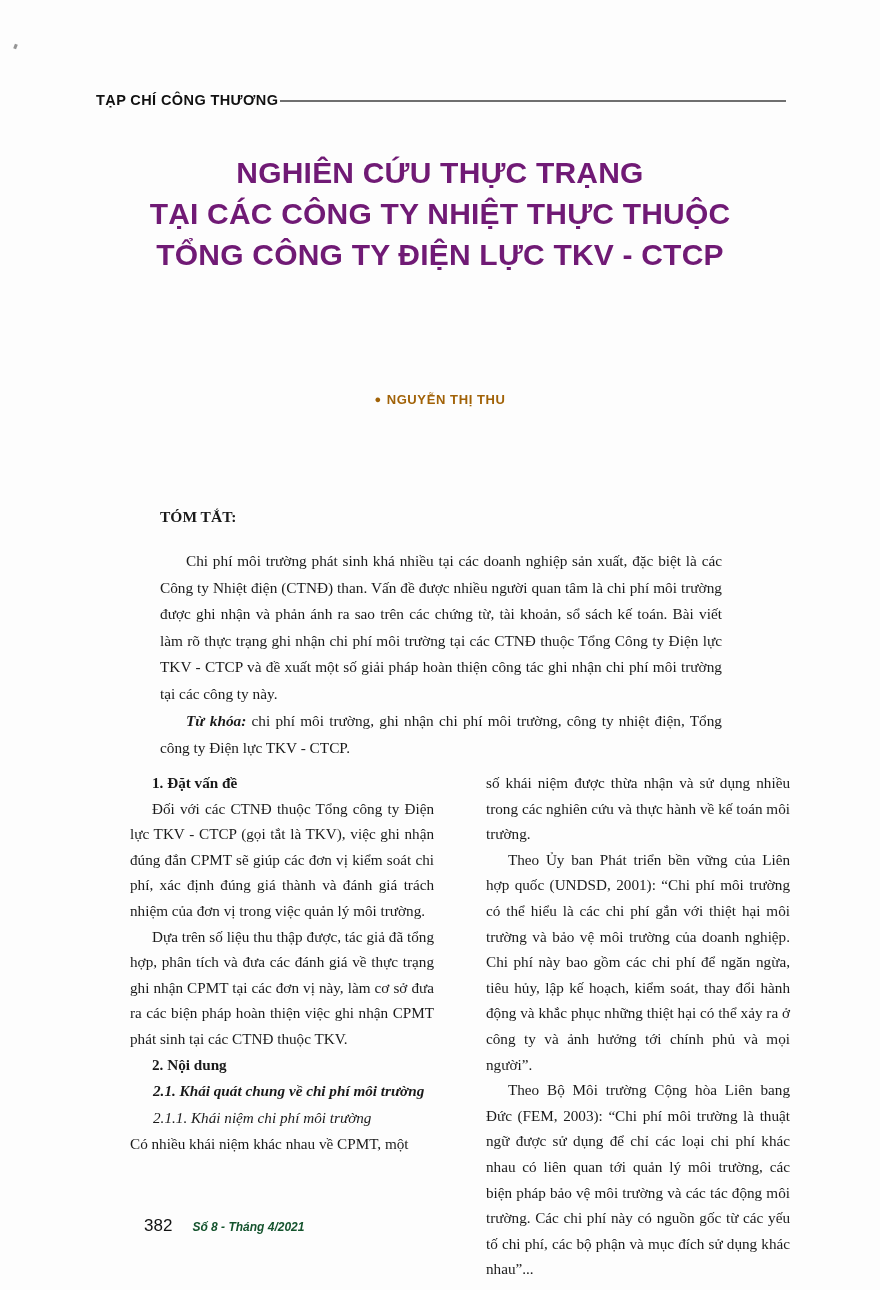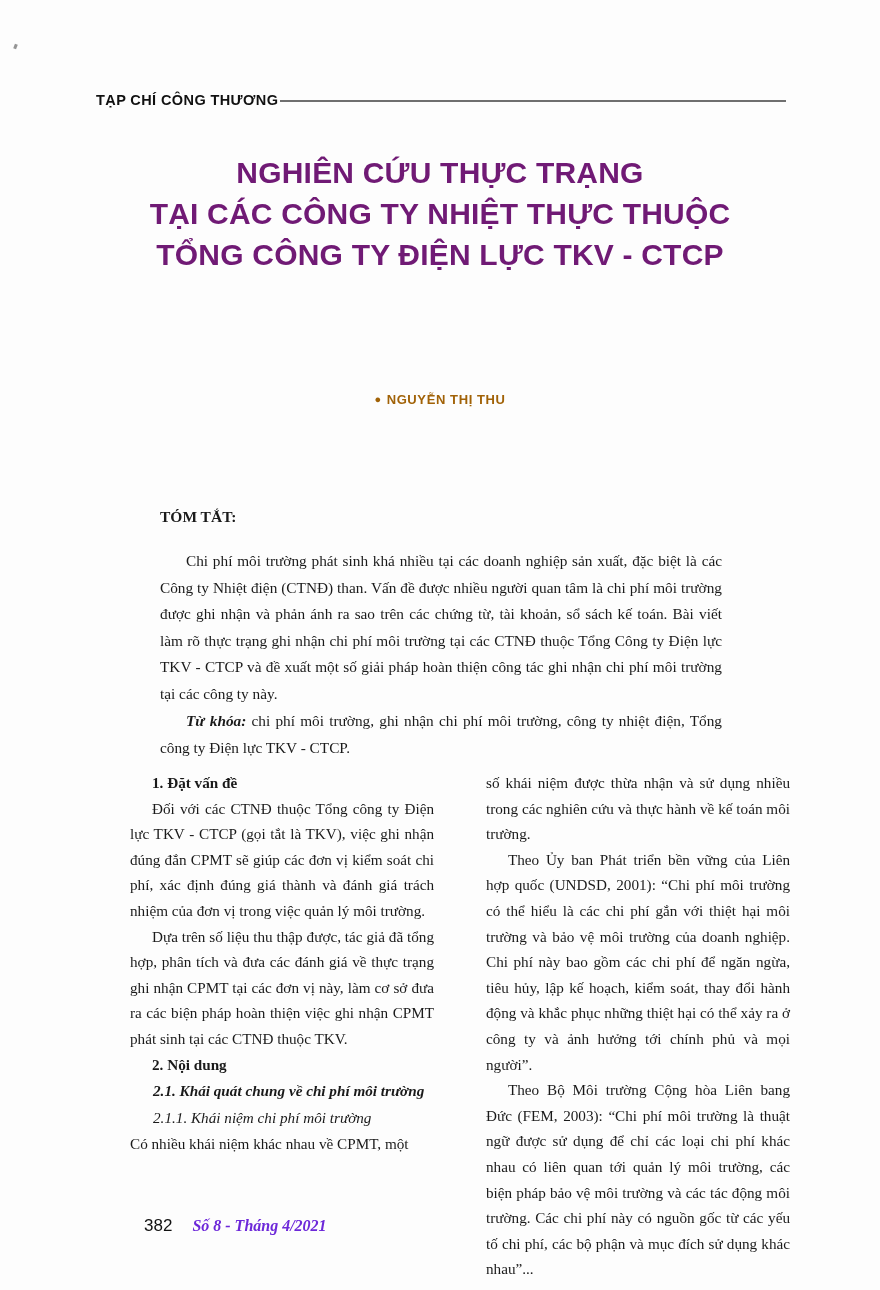--- a/index.html
+++ b/index.html
@@ -163,25 +163,25 @@
     align-items: baseline;
     gap: 20px;
     margin-left: 32px;
   }
   .page-num {
     font-family: "Liberation Sans", sans-serif;
     font-size: 17px;
     color: #111;
   }
   .issue {
-    font-family: Liberation Serif, serif;
-    font-weight: bold;
-    font-style: italic;
-    font-size: 16px;
-    color: #6d28d9;
+    font-family: Liberation Sans, sans-serif;
+    font-weight: bold;
+    font-style: italic;
+    font-size: 12px;
+    color: #14532d;
   }
 </style>
 </head>
 <body>
 
 <div class="page">
 
   <div class="speck"></div>
 
   <div class="journal-head">

